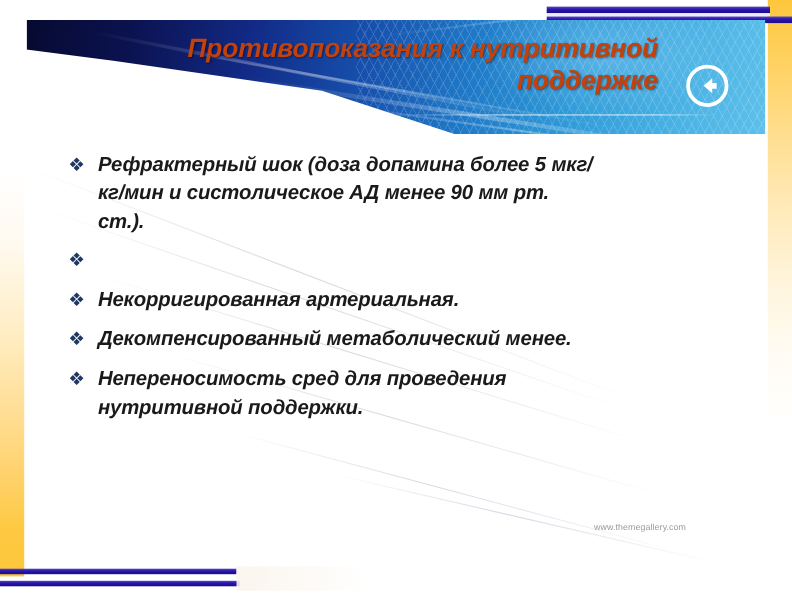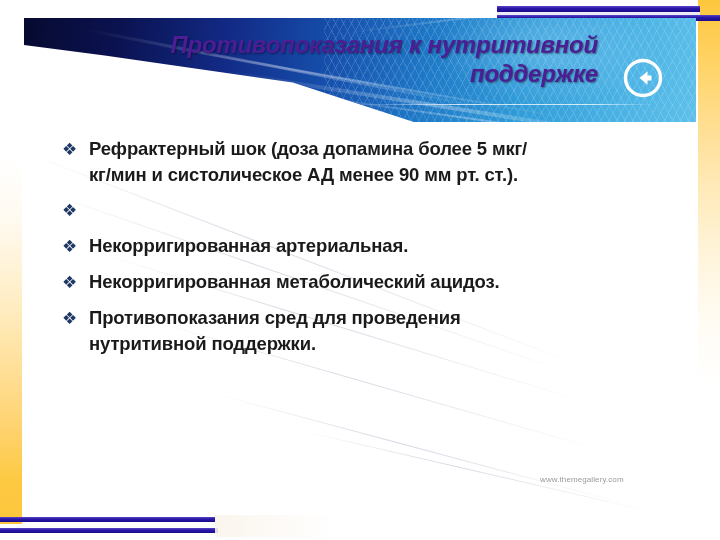--- a/index.html
+++ b/index.html
@@ -132,21 +132,21 @@
     left: 330px; top: 86px;
     width: 300px; height: 1px;
     background: linear-gradient(90deg, rgba(255,255,255,0) 0%, rgba(255,255,255,0.75) 35%, rgba(255,255,255,0.75) 80%, rgba(255,255,255,0) 100%);
   }
 
   .title {
     position: absolute;
     left: 110px; top: 30px;
     width: 488px;
     text-align: right;
-    color: #4c1d95;
+    color: #c2410c;
     font-family: "Liberation Sans", sans-serif;
     font-style: italic;
     font-weight: bold;
     font-size: 24px;
     line-height: 29px;
     letter-spacing: -0.2px;
     text-shadow: 1px 1px 2px rgba(0,0,0,0.45);
     z-index: 5;
   }
 
@@ -179,20 +179,21 @@
   }
   .bullet-text {
     flex: 1 1 auto;
     color: #1a1a1a;
     font-family: "Liberation Sans", sans-serif;
     font-weight: bold;
     font-size: 18.5px;
     line-height: 26px;
     letter-spacing: -0.15px;
     max-width: 450px;
+    font-style: italic;
   }
 
   
   .watermark {
     position: absolute;
     left: 540px; top: 475px;
     color: #9a9a9a;
     font-family: "Liberation Sans", sans-serif;
     font-size: 8px;
     letter-spacing: 0.1px;
@@ -246,25 +247,25 @@
     </div>
     <div class="bullet-row">
       <span class="bullet-mark">❖</span>
     </div>
     <div class="bullet-row">
       <span class="bullet-mark">❖</span>
       <span class="bullet-text">Некорригированная артериальная.</span>
     </div>
     <div class="bullet-row">
       <span class="bullet-mark">❖</span>
-      <span class="bullet-text">Некорригированная метаболический ацидоз.</span>
-    </div>
-    <div class="bullet-row">
-      <span class="bullet-mark">❖</span>
-      <span class="bullet-text">Противопоказания сред для проведения нутритивной поддержки.</span>
+      <span class="bullet-text">Декомпенсированный метаболический менее.</span>
+    </div>
+    <div class="bullet-row">
+      <span class="bullet-mark">❖</span>
+      <span class="bullet-text">Непереносимость сред для проведения нутритивной поддержки.</span>
     </div>
   </div>
 
   <div class="watermark">www.themegallery.com</div>
 
   <div class="botbar-a"></div>
   <div class="botbar-b"></div>
   <div class="botbar-fade"></div>
 
 </div>

